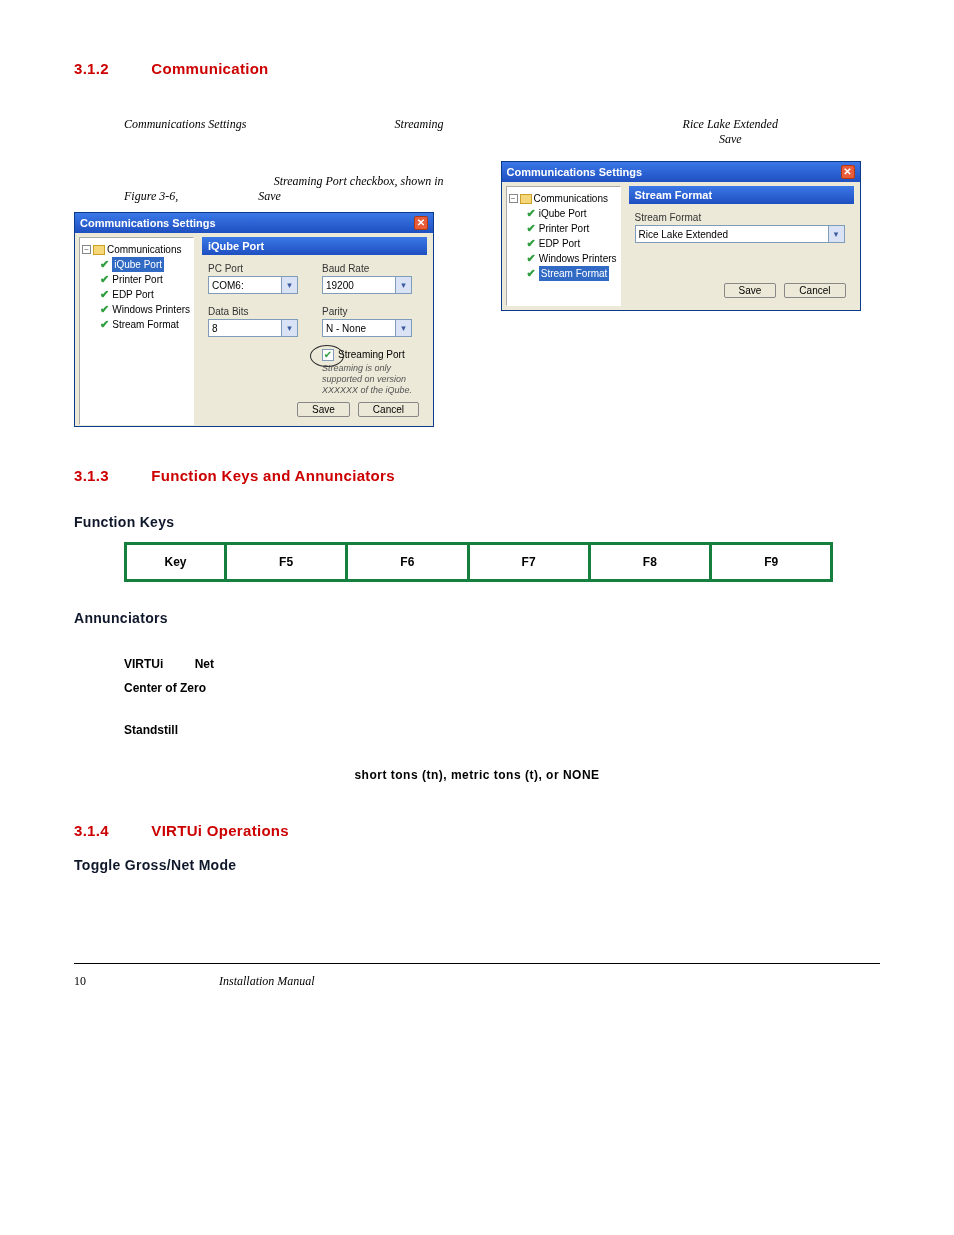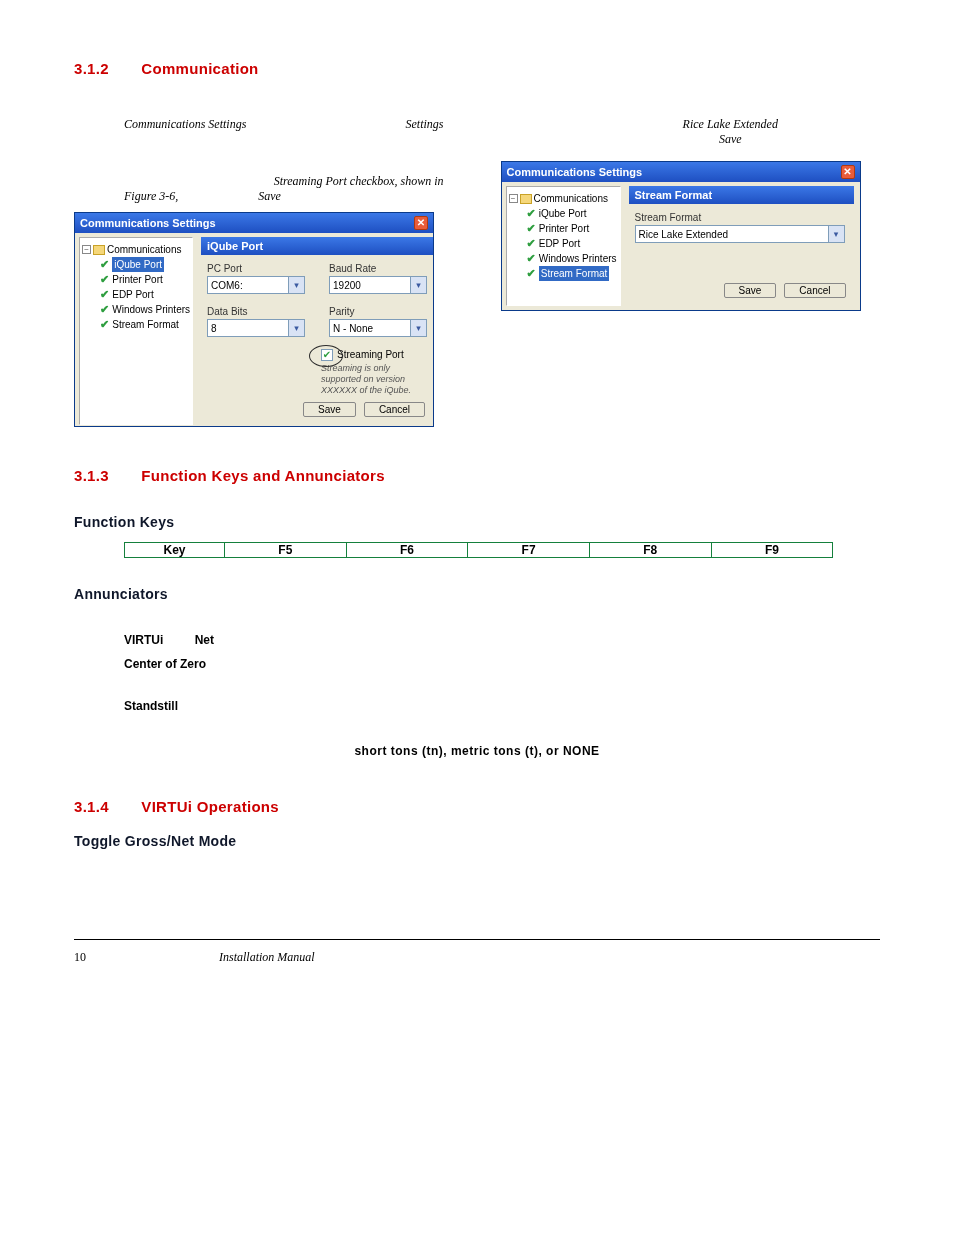--- a/index.html
+++ b/index.html
@@ -13,21 +13,21 @@
     color: #000;
   }
   .section-heading {
     font-family: Arial, Helvetica, sans-serif;
     font-weight: bold;
     color: #c00;
     letter-spacing: 0.3px;
     font-size: 15px;
     margin-bottom: 30px;
   }
-  .section-heading .num { display:inline-block; margin-right: 28px; }
+  .section-heading .num { display:inline-block; margin-right: 38px; }
   .sub-heading {
     font-weight: bold;
     color: #0f172a;
     font-size: 14px;
     letter-spacing: 0.3px;
     margin: 18px 0 12px 0;
   }
   .body-serif { font-family: "Times New Roman", Times, serif; font-size: 12px; color:#000; }
   .italic { font-style: italic; }
   .two-col { display:flex; gap:47px; }
@@ -94,21 +94,21 @@
   }
   .panel-content { flex:1; padding: 2px 6px; }
   .form-row { display:flex; gap:24px; margin-bottom:12px; }
   .form-field { display:flex; flex-direction:column; gap:2px; }
   .form-label { font-size:10px; color:#333; }
   .combo {
     display:flex;
     border:1px solid #7f9db9;
     background:#fff;
     height:18px;
-    width:98px;
+    width:90px;
     align-items:center;
   }
   .combo.wide { width:210px; }
   .combo-text { flex:1; padding:0 3px; font-size:10px; }
   .combo-arrow {
     width:16px;height:16px;
     background:#d9e3f5;
     border-left:1px solid #7f9db9;
     display:flex;align-items:center;justify-content:center;
     color:#3b5aa0;font-size:9px;cursor:pointer;
@@ -137,22 +137,22 @@
     font-family: Tahoma, Arial, sans-serif;
   }
 
   
   table.keymap {
     border-collapse: collapse;
     margin: 12px 0 10px 50px;
     width: 88%;
   }
   table.keymap th, table.keymap td {
-    border: 1px solid #15803d;
-    padding: 0 10px;
+    border: 3px solid #15803d;
+    padding: 10px 10px;
     text-align: center;
     font-family: Arial, Helvetica, sans-serif;
     font-size: 12px;
   }
   table.keymap .rowhdr { font-weight:bold; text-align:center; width:100px;}
   .ann-text { margin-left:50px; font-weight:bold; font-size:12px; line-height:24px; }
   .ann-text .gap { display:inline-block; width:28px; }
 
   .foot-rule { border-top:1px solid #000; margin-top:90px; padding-top:10px; display:flex; align-items:center; }
   .pagenum { font-family:"Times New Roman",serif; font-size:12px; width:110px;}
@@ -166,21 +166,21 @@
 <div class="section-heading">
   <span class="num">3.1.2</span>
   <span>Communication</span>
 </div>
 
 <div class="two-col" style="margin-top:40px;">
 
   <div class="col">
     <div class="body-serif italic" style="display:flex;justify-content:space-between;margin:0 10px 0 50px;">
       <span>Communications Settings</span>
-      <span>Settings</span>
+      <span>Streaming</span>
     </div>
     <div class="body-serif italic" style="text-align:right;margin:42px 10px 0 0;">Streaming Port checkbox, shown in</div>
     <div class="body-serif italic" style="display:flex;gap:80px;margin:0 0 8px 50px;">
       <span>Figure 3-6,</span>
       <span>Save</span>
     </div>
 
     <div class="dialog rel" style="width:360px;height:215px;">
       <div class="titlebar">
         <span>Communications Settings</span>

